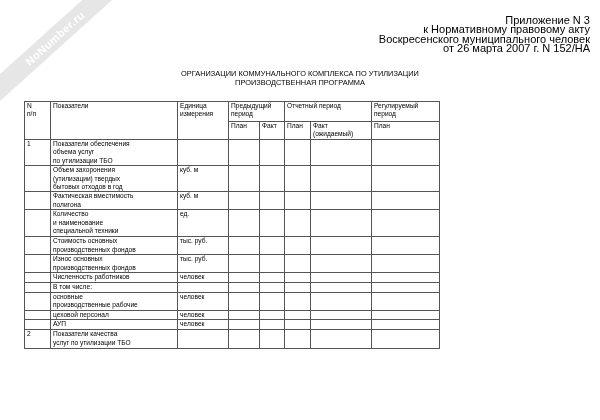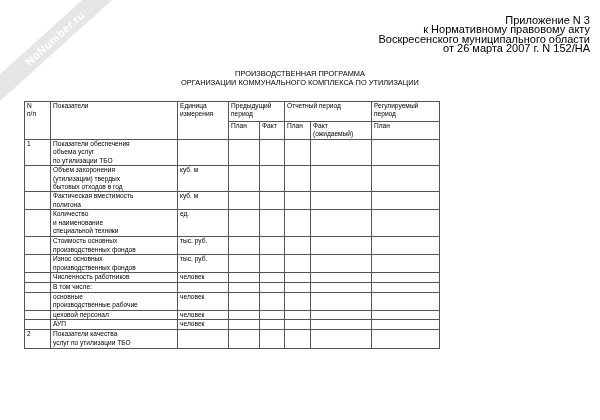--- a/index.html
+++ b/index.html
@@ -37,27 +37,27 @@
 </head>
 <body>
 
 <div class="watermark">
     <span>NoNumber.ru</span>
   </div>
 
 <div class="appendix">
   <div>Приложение N 3</div>
   <div>к Нормативному правовому акту</div>
-  <div>Воскресенского муниципального области</div>
+  <div>Воскресенского муниципального человек</div>
   <div>от 26 марта 2007 г. N 152/НА</div>
 </div>
 
 <div class="title">
+  <div>ОРГАНИЗАЦИИ КОММУНАЛЬНОГО КОМПЛЕКСА ПО УТИЛИЗАЦИИ</div>
   <div>ПРОИЗВОДСТВЕННАЯ ПРОГРАММА</div>
-  <div>ОРГАНИЗАЦИИ КОММУНАЛЬНОГО КОМПЛЕКСА ПО УТИЛИЗАЦИИ</div>
 </div>
 
 <table class="program">
   <colgroup>
     <col style="width:26px">
       <col style="width:127px">
       <col style="width:51px">
     <col style="width:31px">
       <col style="width:25px">
       <col style="width:26px">

